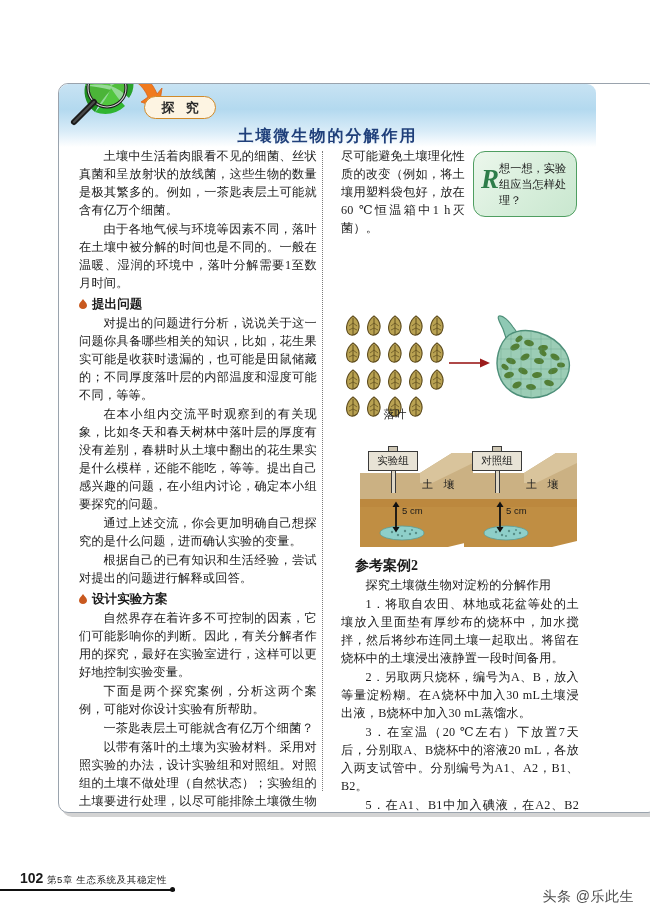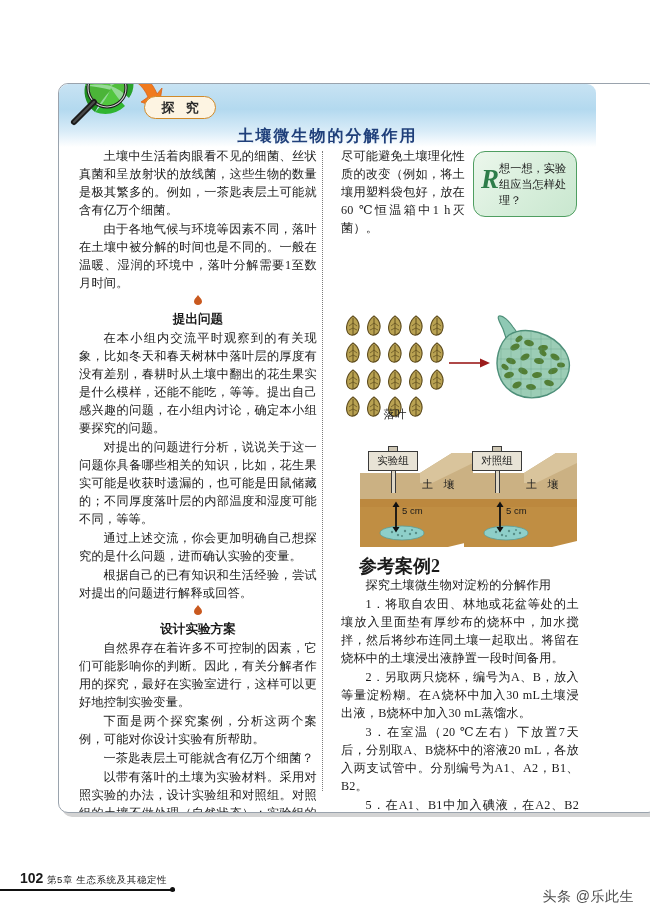--- a/index.html
+++ b/index.html
@@ -120,30 +120,29 @@
 
   .section-head {
     margin: 3px 0 1px 0;
     font-size: 12.6px;
     line-height: 18px;
     font-weight: bold;
     color: #1a1a1a;
     display: flex;
     align-items: center;
     gap: 5px;
-    flex-direction: column;
   }
   .bullet-flame {
     display: inline-block;
     width: 8px; height: 10px;
     flex: 0 0 auto;
   }
   .case-head {
     margin: 6px 0 1px 0;
-    font-size: 18px;
+    font-size: 14px;
     line-height: 18px;
     font-weight: bold;
     color: #1a1a1a;
     text-indent: 1em;
     font-family: "Liberation Serif", "DejaVu Serif", serif;
   }
 
   
   .think-box {
     position: absolute;
@@ -364,22 +363,22 @@
 
         <p class="para">土壤中生活着肉眼看不见的细菌、丝状真菌和呈放射状的放线菌，这些生物的数量是极其繁多的。例如，一茶匙表层土可能就含有亿万个细菌。</p>
         <p class="para">由于各地气候与环境等因素不同，落叶在土壤中被分解的时间也是不同的。一般在温暖、湿润的环境中，落叶分解需要1至数月时间。</p>
 
         <div class="section-head">
           <svg class="bullet-flame" viewBox="0 0 8 10">
             <path d="M4 0 C5.6 2.4 8 4 8 6.4 C8 8.5 6.2 10 4 10 C1.8 10 0 8.5 0 6.4 C0 4 2.4 2.4 4 0 Z" fill="#c9591f"></path>
           </svg>
           <span>提出问题</span>
         </div>
+        <p class="para">对提出的问题进行分析，说说关于这一问题你具备哪些相关的知识，比如，花生果实可能是收获时遗漏的，也可能是田鼠储藏的；不同厚度落叶层的内部温度和湿度可能不同，等等。</p>
         <p class="para">在本小组内交流平时观察到的有关现象，比如冬天和春天树林中落叶层的厚度有没有差别，春耕时从土壤中翻出的花生果实是什么模样，还能不能吃，等等。提出自己感兴趣的问题，在小组内讨论，确定本小组要探究的问题。</p>
-        <p class="para">对提出的问题进行分析，说说关于这一问题你具备哪些相关的知识，比如，花生果实可能是收获时遗漏的，也可能是田鼠储藏的；不同厚度落叶层的内部温度和湿度可能不同，等等。</p>
         <p class="para">通过上述交流，你会更加明确自己想探究的是什么问题，进而确认实验的变量。</p>
 
         <p class="para">根据自己的已有知识和生活经验，尝试对提出的问题进行解释或回答。</p>
 
         <div class="section-head">
           <svg class="bullet-flame" viewBox="0 0 8 10">
             <path d="M4 0 C5.6 2.4 8 4 8 6.4 C8 8.5 6.2 10 4 10 C1.8 10 0 8.5 0 6.4 C0 4 2.4 2.4 4 0 Z" fill="#c9591f"></path>
           </svg>
           <span>设计实验方案</span>
         </div>

